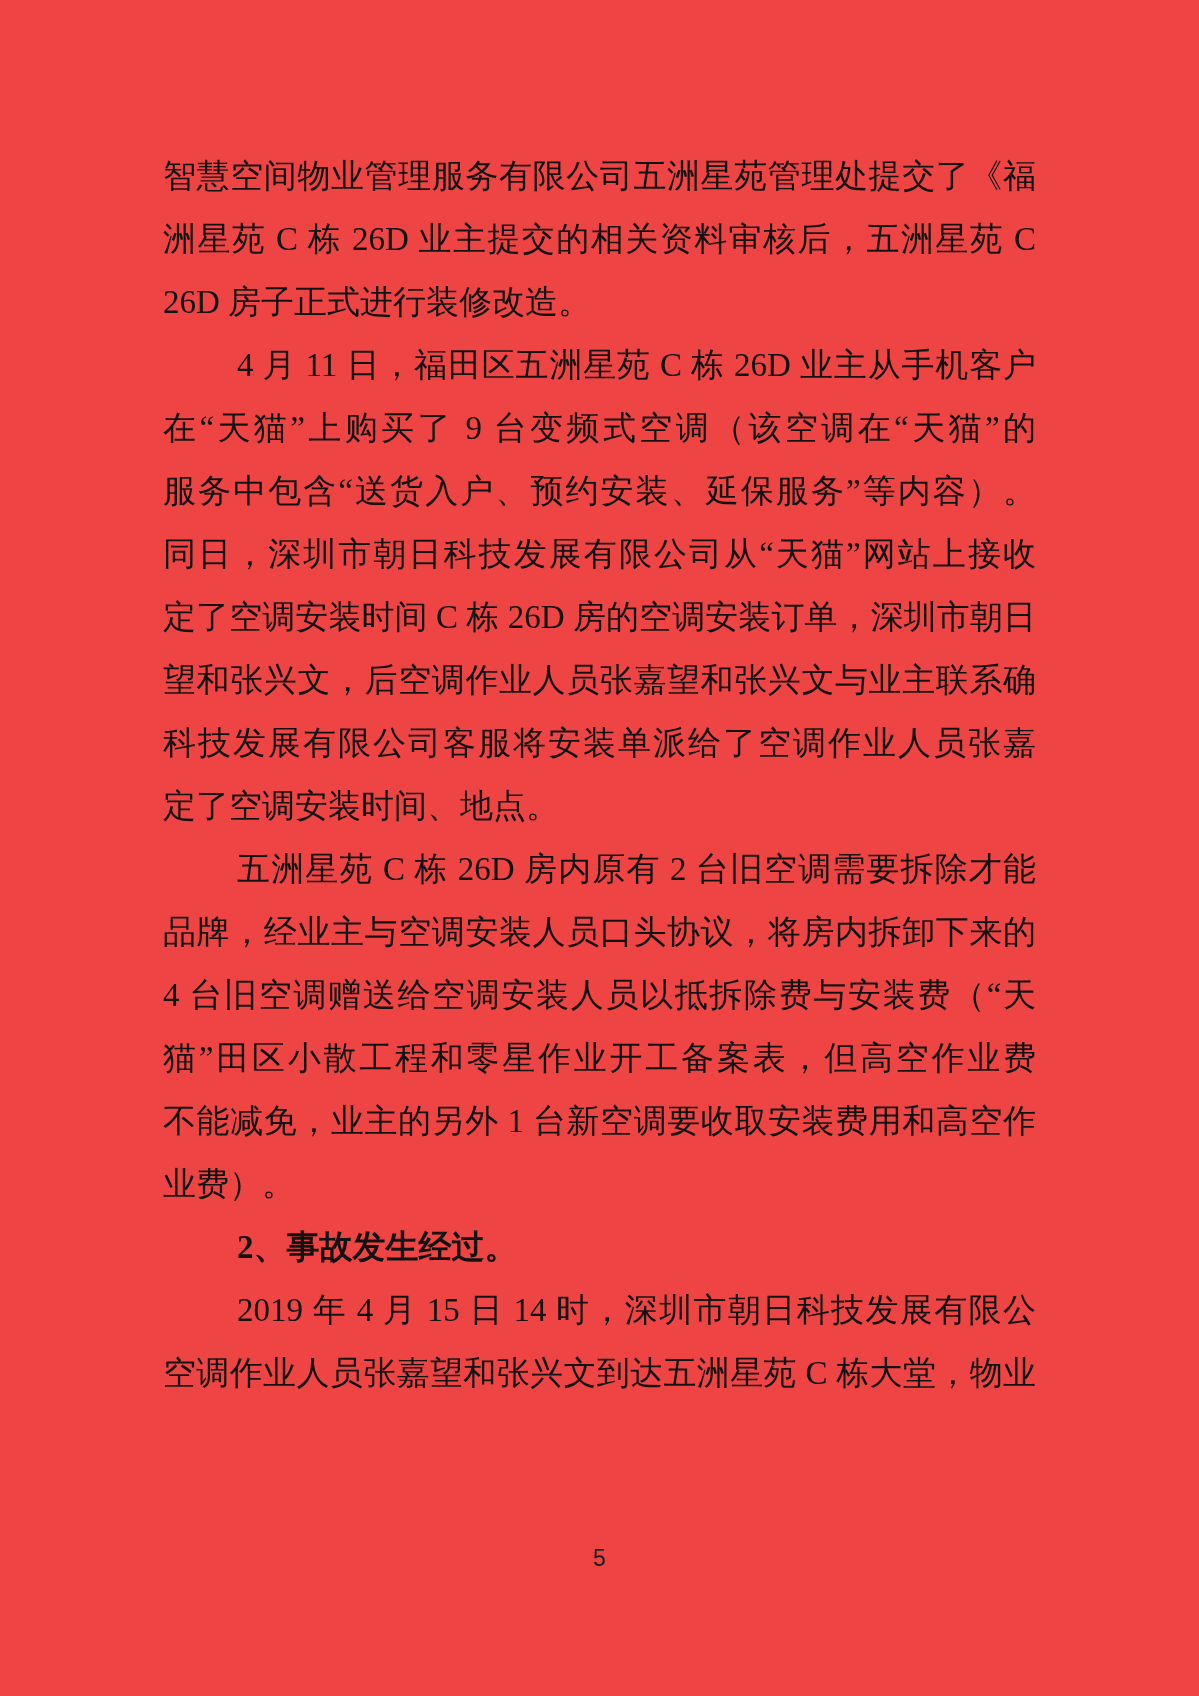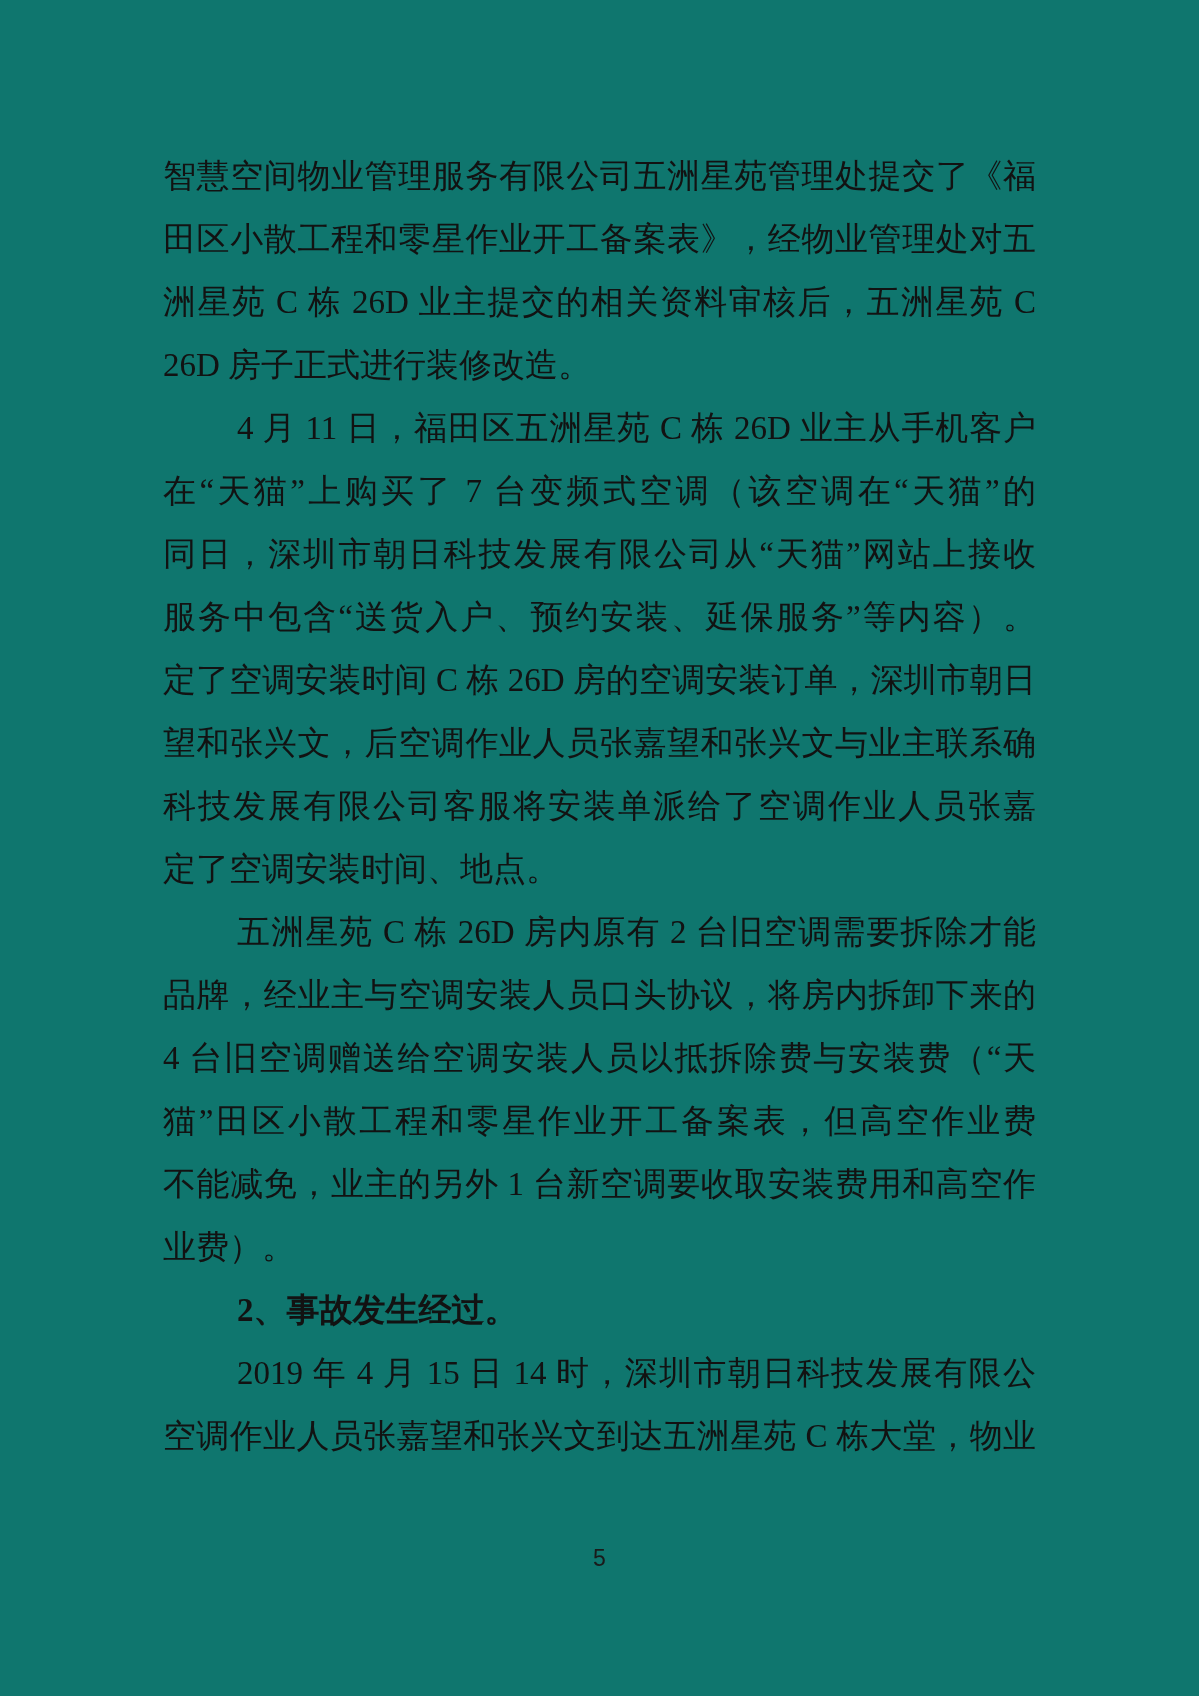--- a/index.html
+++ b/index.html
@@ -5,21 +5,21 @@
   * { margin: 0; padding: 0; box-sizing: border-box; }
   html, body {
     width: 1199px;
     background: #ffffff;
     font-family: "Liberation Serif", "DejaVu Serif", serif;
   }
   .page {
     position: relative;
     width: 1199px;
     height: 1696px;
-    background: #0f766e;
+    background: #ef4444;
     overflow: hidden;
   }
   .body-text {
     position: absolute;
     left: 163px;
     top: 145px;
     width: 873px;
     color: #121212;
   }
   .line {
@@ -60,30 +60,29 @@
 </style>
 </head>
 <body>
 
 <div class="page">
 
   <div class="body-text">
 
     <div>
       <div class="line">智慧空间物业管理服务有限公司五洲星苑管理处提交了《福</div>
-      <div class="line">田区小散工程和零星作业开工备案表》，经物业管理处对五</div>
       <div class="line">洲星苑 C 栋 26D 业主提交的相关资料审核后，五洲星苑 C 栋</div>
       <div class="line para-end">26D 房子正式进行装修改造。</div>
     </div>
 
     <div>
       <div class="line indent">4 月 11 日，福田区五洲星苑 C 栋 26D 业主从手机客户端</div>
-      <div class="line">在“天猫”上购买了 7 台变频式空调（该空调在“天猫”的</div>
+      <div class="line">在“天猫”上购买了 9 台变频式空调（该空调在“天猫”的</div>
+      <div class="line">服务中包含“送货入户、预约安装、延保服务”等内容）。</div>
       <div class="line">同日，深圳市朝日科技发展有限公司从“天猫”网站上接收</div>
-      <div class="line">服务中包含“送货入户、预约安装、延保服务”等内容）。</div>
       <div class="line">定了空调安装时间 C 栋 26D 房的空调安装订单，深圳市朝日</div>
       <div class="line">望和张兴文，后空调作业人员张嘉望和张兴文与业主联系确</div>
       <div class="line">科技发展有限公司客服将安装单派给了空调作业人员张嘉</div>
       <div class="line para-end">定了空调安装时间、地点。</div>
     </div>
 
     <div>
       <div class="line indent">五洲星苑 C 栋 26D 房内原有 2 台旧空调需要拆除才能安</div>
       <div class="line">品牌，经业主与空调安装人员口头协议，将房内拆卸下来的</div>
       <div class="line">4 台旧空调赠送给空调安装人员以抵拆除费与安装费（“天</div>

